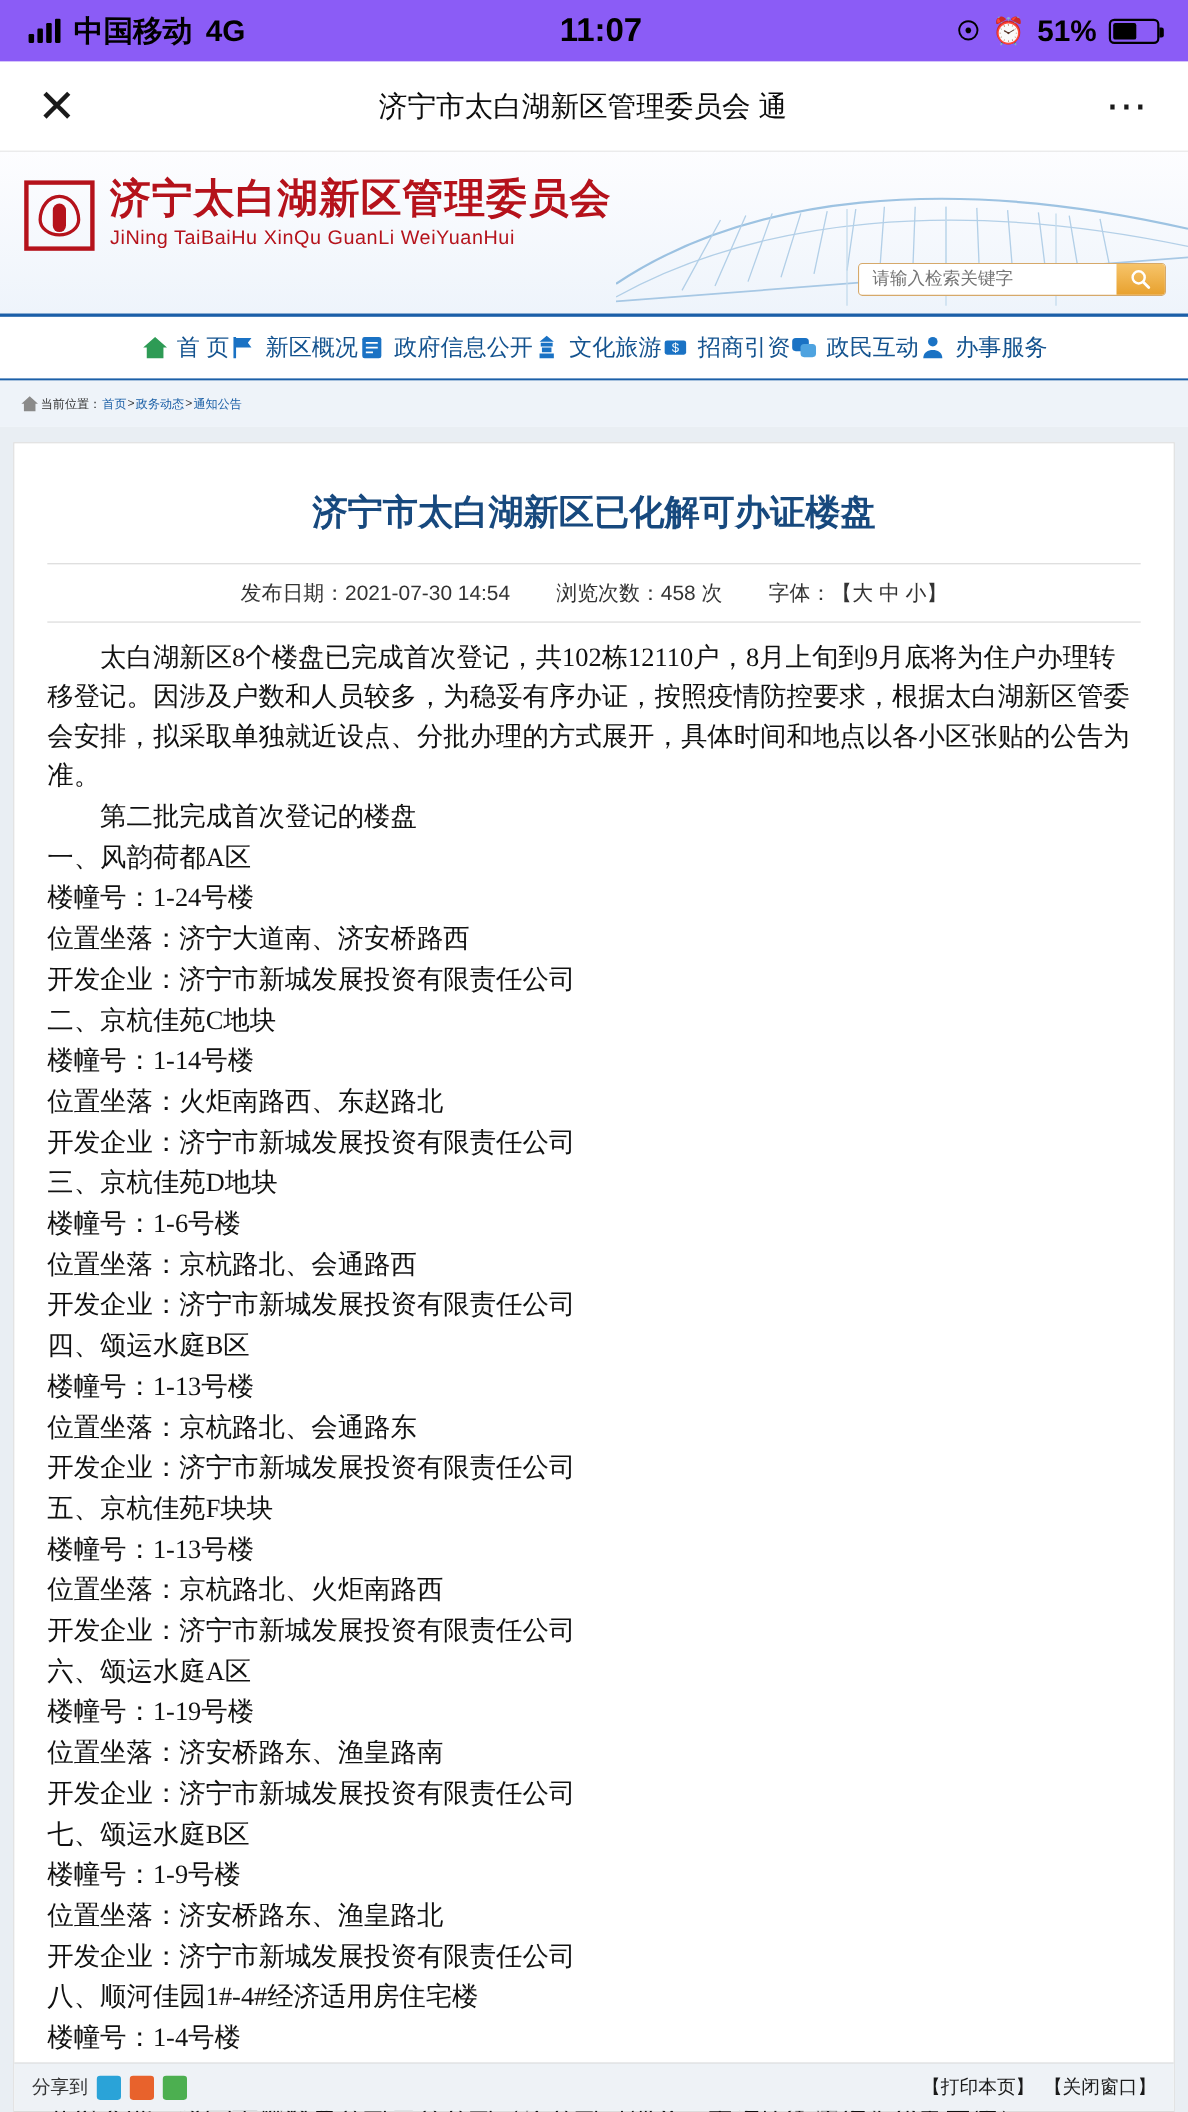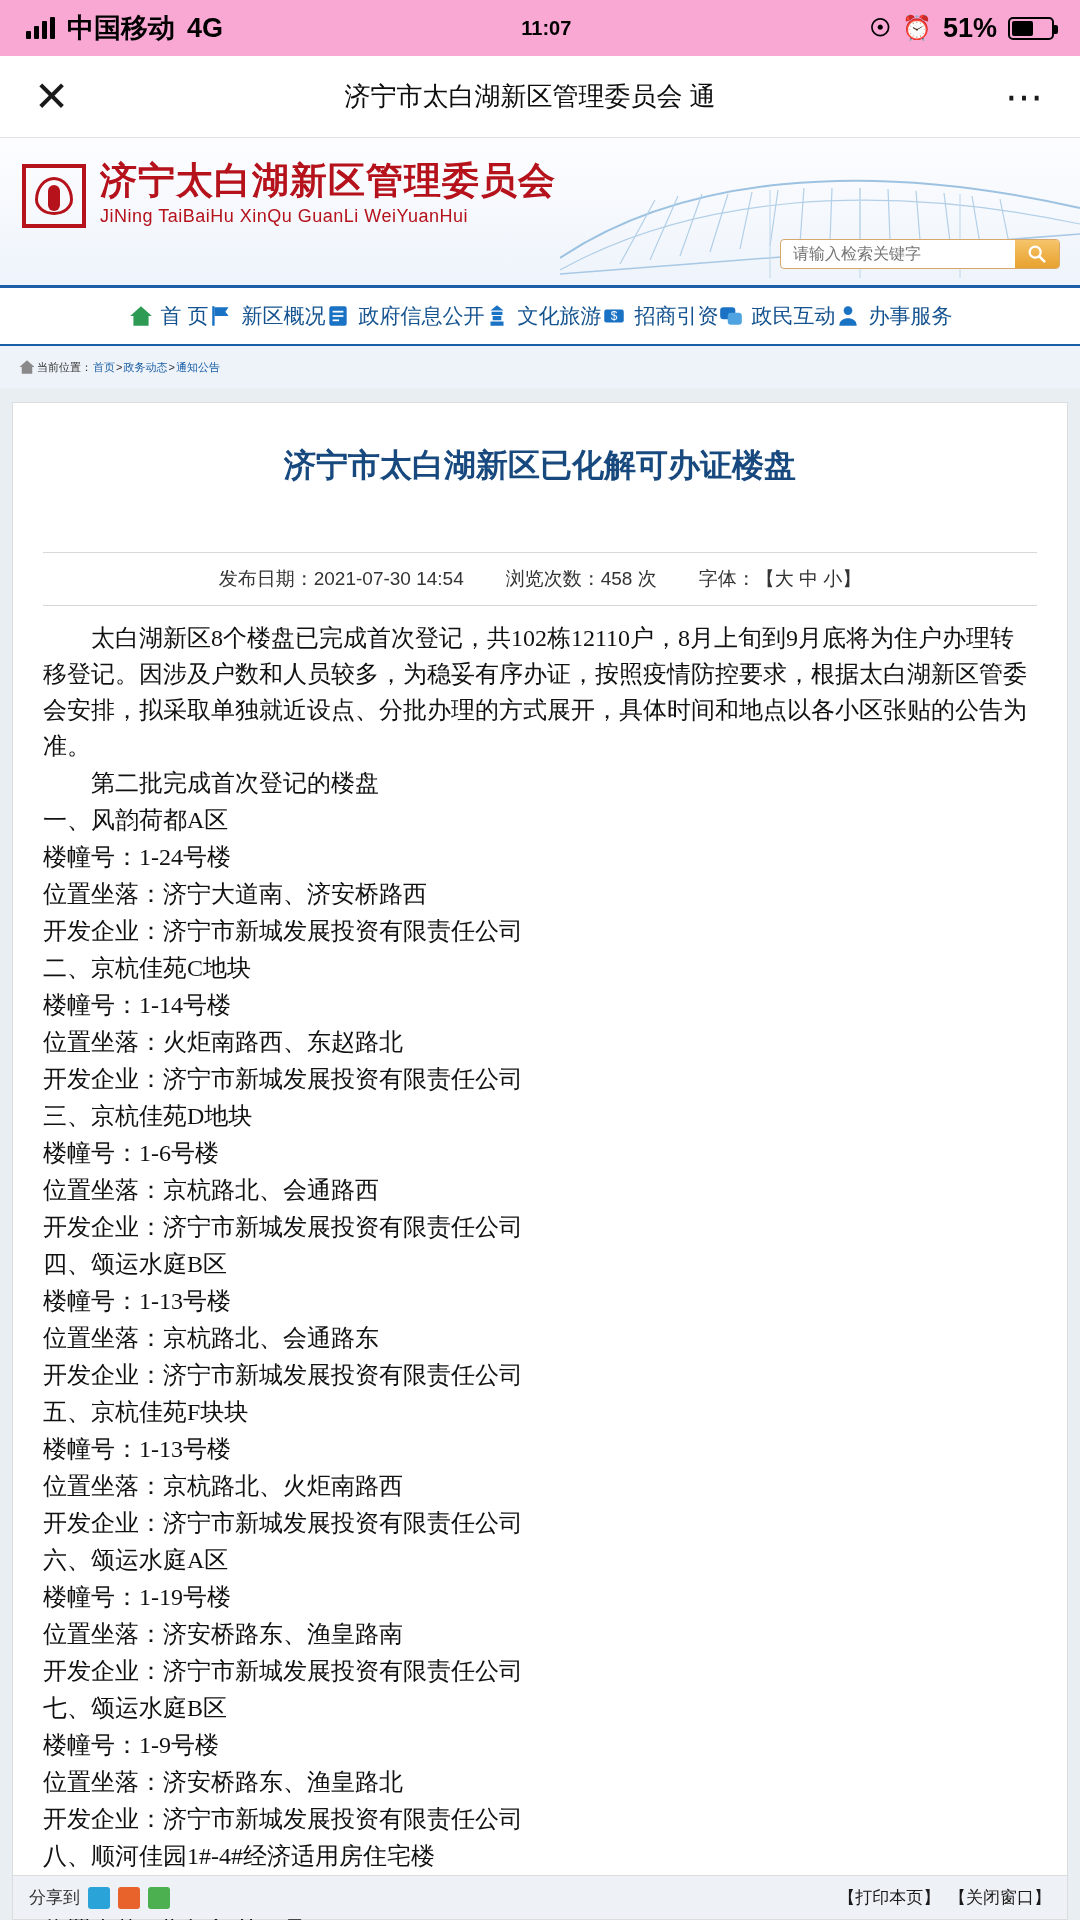--- a/index.html
+++ b/index.html
@@ -7,36 +7,36 @@
     width: 1080px;
     height: 1920px;
     background: #ffffff;
     font-family: "Liberation Sans", sans-serif;
   }
   body { overflow: hidden; position: relative; }
 
   
   .statusbar {
     height: 56px;
-    background: #f9a8d4;
+    background: #8b5cf6;
     display: flex;
     align-items: center;
     padding: 0 26px;
     font-size: 27px;
     font-weight: bold;
     color: #000;
   }
   .sb-left { display: flex; align-items: center; gap: 12px; }
   .sig-bars { display: flex; align-items: flex-end; gap: 3px; height: 22px; }
   .sig-bars i { width: 5px; background: #000; display: block; border-radius: 1px; }
   .sig-bars i:nth-child(1) { height: 8px; }
   .sig-bars i:nth-child(2) { height: 13px; }
   .sig-bars i:nth-child(3) { height: 18px; }
   .sig-bars i:nth-child(4) { height: 22px; }
-  .sb-center { flex: 1; text-align: center; font-size: 20px; }
+  .sb-center { flex: 1; text-align: center; font-size: 30px; }
   .sb-right { display: flex; align-items: center; gap: 11px; }
   .lock-ic, .alarm-ic { font-size: 24px; }
   .batt {
     width: 46px; height: 23px; border: 2px solid #000; border-radius: 5px;
     position: relative; display: inline-block;
   }
   .batt::after {
     content: ""; position: absolute; right: -6px; top: 6px;
     width: 4px; height: 9px; background: #000; border-radius: 0 2px 2px 0;
   }
@@ -134,21 +134,21 @@
   
   .page-body { background: #e9eef3; padding: 14px 12px 0; height: calc(1920px - 56px - 82px - 150px - 58px - 42px); }
   .card { background: #fff; border: 1px solid #dcdcdc; height: 100%; padding: 0 30px; position: relative; }
   .art-title {
     text-align: center; font-size: 32px; color: #17497e; font-weight: bold;
     padding: 40px 10px 24px; line-height: 1.4;
   }
   .art-meta {
     border-top: 1px solid #d8d8d8; border-bottom: 1px solid #d8d8d8;
     display: flex; align-items: center; justify-content: center; gap: 42px;
-    font-size: 19px; color: #333; padding: 13px 0; margin-top: 40px;
+    font-size: 19px; color: #333; padding: 13px 0;
   }
   .art-meta .fs-opts { color: #333; }
   .art-body { font-size: 24px; line-height: 1.5; color: #111; padding-top: 14px; font-family: "Liberation Serif", serif; }
   .p-indent { text-indent: 2em; }
   .art-body p { margin-bottom: 1px; }
 
   
   .sharebar {
     position: absolute; left: 0; right: 0; bottom: 0;
     height: 44px; background: #eef2f6; border-top: 1px solid #dcdcdc;

